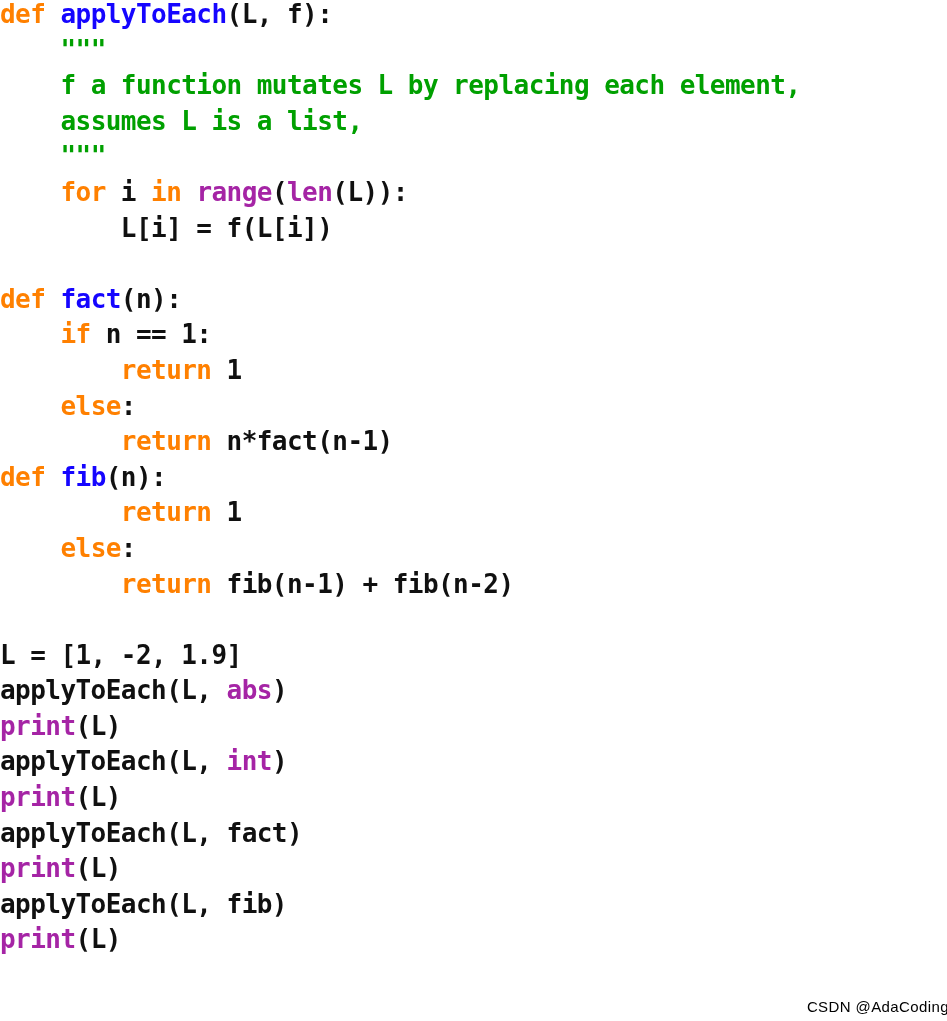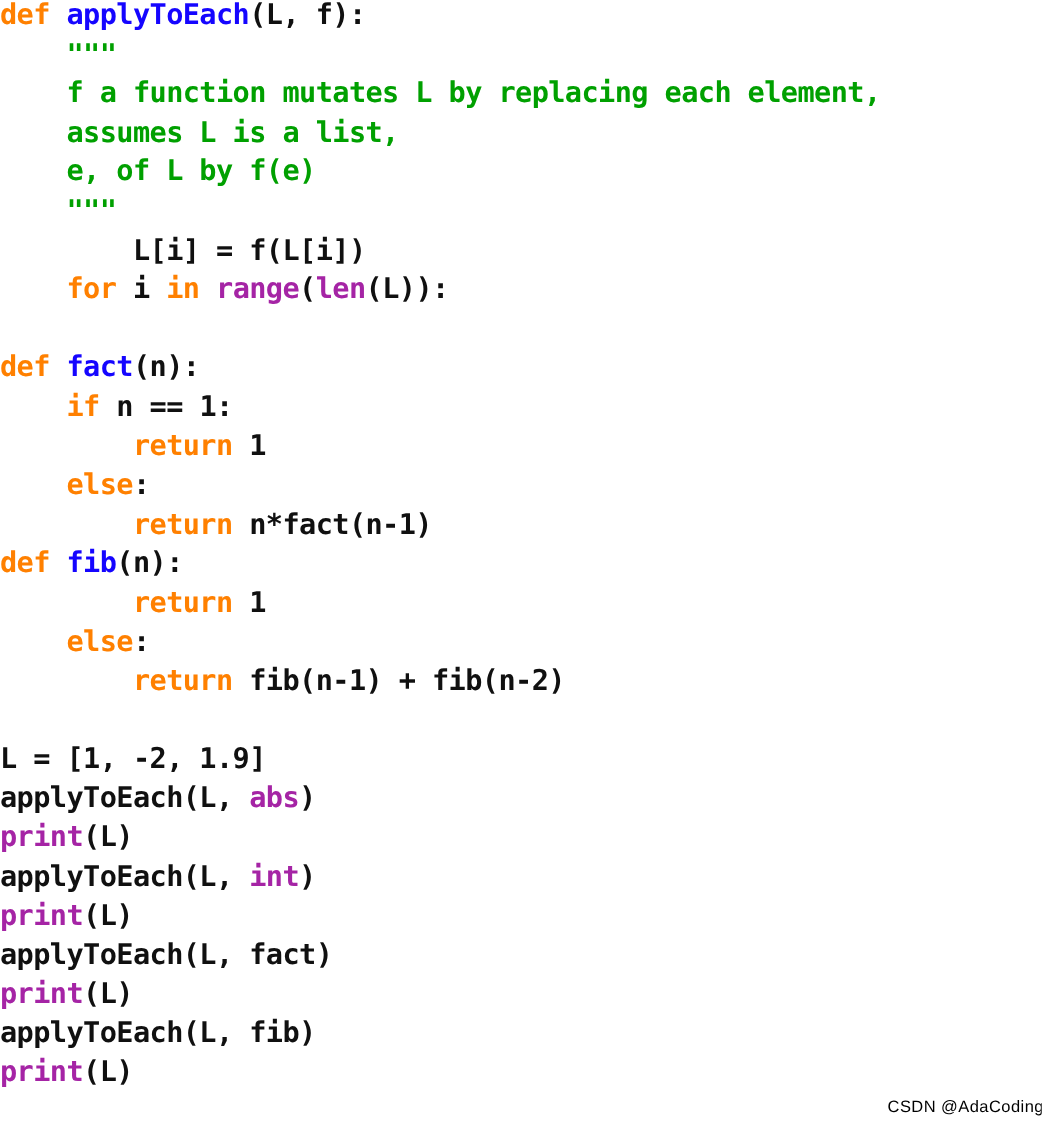--- a/index.html
+++ b/index.html
@@ -54,24 +54,23 @@
 </head>
 <body>
 
 <div id="screenshot">
 
   <div id="code-editor">
       <div class="code-line"><span class="tok kw">def </span><span class="tok fname">applyToEach</span><span class="tok plain">(L, f):</span></div>
       <div class="code-line"><span class="tok plain">    </span><span class="tok str">"""</span></div>
       <div class="code-line"><span class="tok plain">    </span><span class="tok str">f a function mutates L by replacing each element,</span></div>
       <div class="code-line"><span class="tok plain">    </span><span class="tok str">assumes L is a list,</span></div>
-      <div class="code-line"><span class="tok plain">    </span><span class="tok str">e, of L by f(e)</span></div>
       <div class="code-line"><span class="tok plain">    </span><span class="tok str">"""</span></div>
+      <div class="code-line"><span class="tok plain">    </span><span class="tok kw">for</span><span class="tok plain"> i </span><span class="tok kw">in</span><span class="tok plain"> </span><span class="tok builtin">range</span><span class="tok plain">(</span><span class="tok builtin">len</span><span class="tok plain">(L)):</span></div>
       <div class="code-line"><span class="tok plain">        L[i] = f(L[i])</span></div>
-      <div class="code-line"><span class="tok plain">    </span><span class="tok kw">for</span><span class="tok plain"> i </span><span class="tok kw">in</span><span class="tok plain"> </span><span class="tok builtin">range</span><span class="tok plain">(</span><span class="tok builtin">len</span><span class="tok plain">(L)):</span></div>
       <div class="code-line"><span class="tok plain"></span></div>
       <div class="code-line"><span class="tok kw">def </span><span class="tok fname">fact</span><span class="tok plain">(n):</span></div>
       <div class="code-line"><span class="tok plain">    </span><span class="tok kw">if</span><span class="tok plain"> n == 1:</span></div>
       <div class="code-line"><span class="tok plain">        </span><span class="tok kw">return</span><span class="tok plain"> 1</span></div>
       <div class="code-line"><span class="tok plain">    </span><span class="tok kw">else</span><span class="tok plain">:</span></div>
       <div class="code-line"><span class="tok plain">        </span><span class="tok kw">return</span><span class="tok plain"> n*fact(n-1)</span></div>
       <div class="code-line"><span class="tok kw">def </span><span class="tok fname">fib</span><span class="tok plain">(n):</span></div>
       <div class="code-line"><span class="tok plain">        </span><span class="tok kw">return</span><span class="tok plain"> 1</span></div>
       <div class="code-line"><span class="tok plain">    </span><span class="tok kw">else</span><span class="tok plain">:</span></div>
       <div class="code-line"><span class="tok plain">        </span><span class="tok kw">return</span><span class="tok plain"> fib(n-1) + fib(n-2)</span></div>

